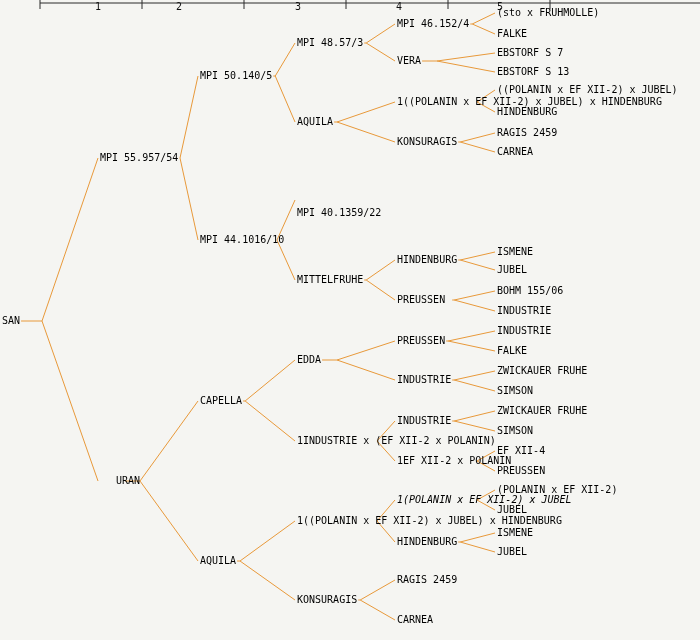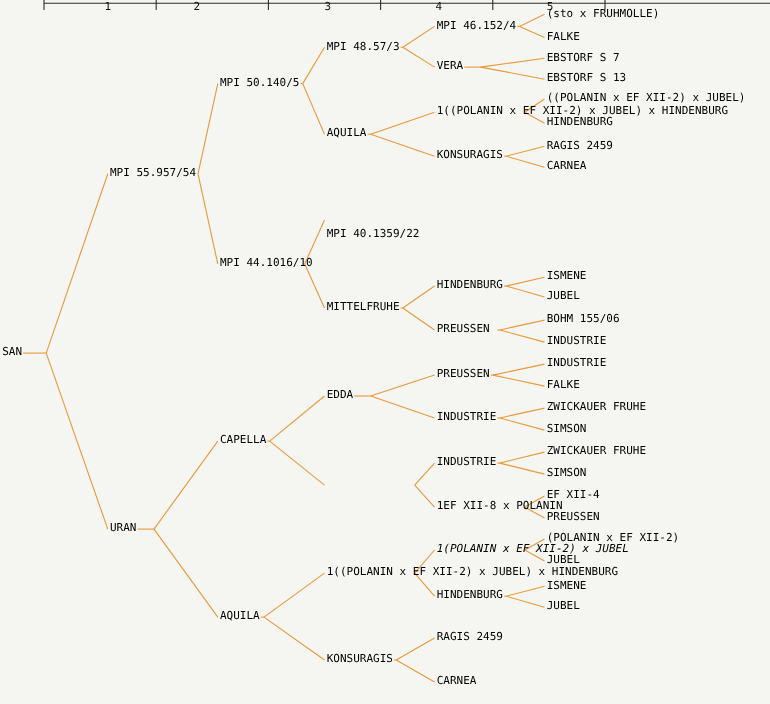--- a/index.html
+++ b/index.html
@@ -129,42 +129,43 @@
   <div id="ruler-layer">
       <span class="ruler-num" style="left: 95px; top: 2px;">1</span>
       <span class="ruler-num" style="left: 176px; top: 2px;">2</span>
       <span class="ruler-num" style="left: 295px; top: 2px;">3</span>
       <span class="ruler-num" style="left: 396px; top: 2px;">4</span>
       <span class="ruler-num" style="left: 497px; top: 2px;">5</span>
     </div>
   <div id="nodes-layer">
       <span class="node" style="left: 2px; top: 316px;">SAN</span>
       <span class="node" style="left: 100px; top: 153px;">MPI 55.957/54</span>
-      <span class="node" style="left: 100px; top: 476px;">URAN</span>
+      <span class="node" style="left: 116px; top: 476px;">URAN</span>
       <span class="node" style="left: 200px; top: 71px;">MPI 50.140/5</span>
       <span class="node" style="left: 200px; top: 235px;">MPI 44.1016/10</span>
       <span class="node" style="left: 200px; top: 396px;">CAPELLA</span>
       <span class="node" style="left: 200px; top: 556px;">AQUILA</span>
       <span class="node" style="left: 297px; top: 38px;">MPI 48.57/3</span>
       <span class="node" style="left: 297px; top: 117px;">AQUILA</span>
       <span class="node" style="left: 297px; top: 208px;">MPI 40.1359/22</span>
       <span class="node" style="left: 297px; top: 275px;">MITTELFRUHE</span>
       <span class="node" style="left: 297px; top: 355px;">EDDA</span>
+      <span class="node" style="left: 297px; top: 436px;">1INDUSTRIE x (EF XII-2 x POLANIN)</span>
       <span class="node" style="left: 297px; top: 516px;">1((POLANIN x EF XII-2) x JUBEL) x HINDENBURG</span>
       <span class="node" style="left: 297px; top: 595px;">KONSURAGIS</span>
       <span class="node" style="left: 397px; top: 19px;">MPI 46.152/4</span>
       <span class="node" style="left: 397px; top: 56px;">VERA</span>
       <span class="node" style="left: 397px; top: 97px;">1((POLANIN x EF XII-2) x JUBEL) x HINDENBURG</span>
       <span class="node" style="left: 397px; top: 137px;">KONSURAGIS</span>
       <span class="node" style="left: 397px; top: 255px;">HINDENBURG</span>
       <span class="node" style="left: 397px; top: 295px;">PREUSSEN</span>
       <span class="node" style="left: 397px; top: 336px; text-align: center;">PREUSSEN</span>
       <span class="node" style="left: 397px; top: 375px;">INDUSTRIE</span>
       <span class="node" style="left: 397px; top: 416px;">INDUSTRIE</span>
-      <span class="node" style="left: 397px; top: 456px;">1EF XII-8 x POLANIN</span>
+      <span class="node" style="left: 397px; top: 456px;">1EF XII-2 x POLANIN</span>
       <span class="node" style="left: 397px; top: 495px; font-style: italic;">1(POLANIN x EF XII-2) x JUBEL</span>
       <span class="node" style="left: 397px; top: 537px;">HINDENBURG</span>
       <span class="node" style="left: 397px; top: 575px;">RAGIS 2459</span>
       <span class="node" style="left: 397px; top: 615px;">CARNEA</span>
       <span class="node" style="left: 497px; top: 8px;">(sto x FRUHMOLLE)</span>
       <span class="node" style="left: 497px; top: 29px;">FALKE</span>
       <span class="node" style="left: 497px; top: 48px;">EBSTORF S 7</span>
       <span class="node" style="left: 497px; top: 67px;">EBSTORF S 13</span>
       <span class="node" style="left: 497px; top: 85px;">((POLANIN x EF XII-2) x JUBEL)</span>
       <span class="node" style="left: 497px; top: 107px;">HINDENBURG</span>

